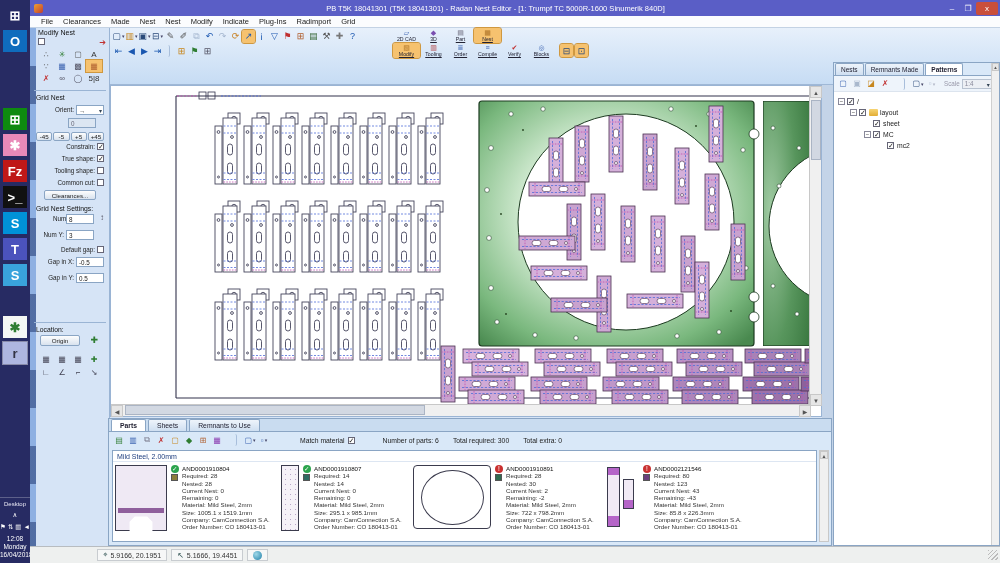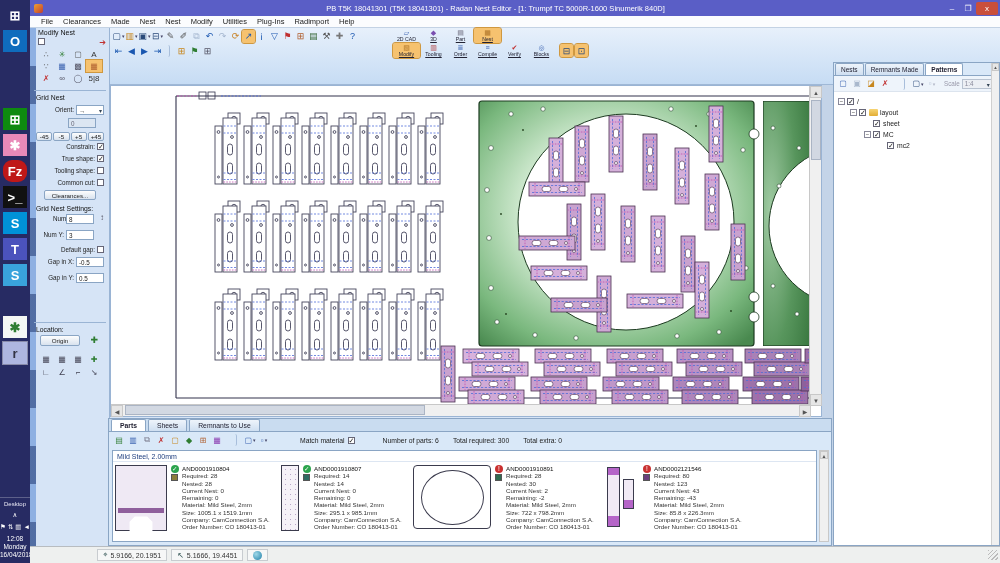--- a/index.html
+++ b/index.html
@@ -187,21 +187,21 @@
     </div>
 
     <div class="tb-ico glyph" style="background: rgb(14, 138, 16); color: rgb(255, 255, 255);">
       <span>⊞</span>
     </div>
 
     <div class="tb-ico glyph-round" style="background: rgb(233, 137, 184); color: rgb(255, 255, 255);">
       <span>✱</span>
     </div>
 
-    <div class="tb-ico glyph" style="background: rgb(191, 24, 24); color: rgb(255, 255, 255); border-radius: 9px;">
+    <div class="tb-ico glyph" style="background: rgb(191, 24, 24); color: rgb(255, 255, 255);">
       <span>Fz</span>
     </div>
 
     <div class="tb-ico glyph" style="background: rgb(17, 17, 17); color: rgb(255, 255, 255);">
       <span>&gt;_</span>
     </div>
 
     <div class="tb-ico glyph-round" style="background: rgb(0, 146, 216); color: rgb(255, 255, 255);">
       <span>S</span>
     </div>
@@ -267,27 +267,27 @@
       <span class="menu-item">Clearances</span>
 
       <span class="menu-item">Made</span>
 
       <span class="menu-item">Nest</span>
 
       <span class="menu-item">Nest</span>
 
       <span class="menu-item">Modify</span>
 
-      <span class="menu-item">Utilities</span>
+      <span class="menu-item">Indicate</span>
 
       <span class="menu-item">Plug-Ins</span>
 
       <span class="menu-item">Radimport</span>
 
-      <span class="menu-item">Help</span>
+      <span class="menu-item">Grid</span>
 
   </div>
 
   <div id="toolbar-bg" class="abs"></div>
   <div id="toolbar-zone" class="abs">
     <div id="row1" class="ico-row">
 
         <span class="t-ico caret">
           <span>▢</span>
         </span>

